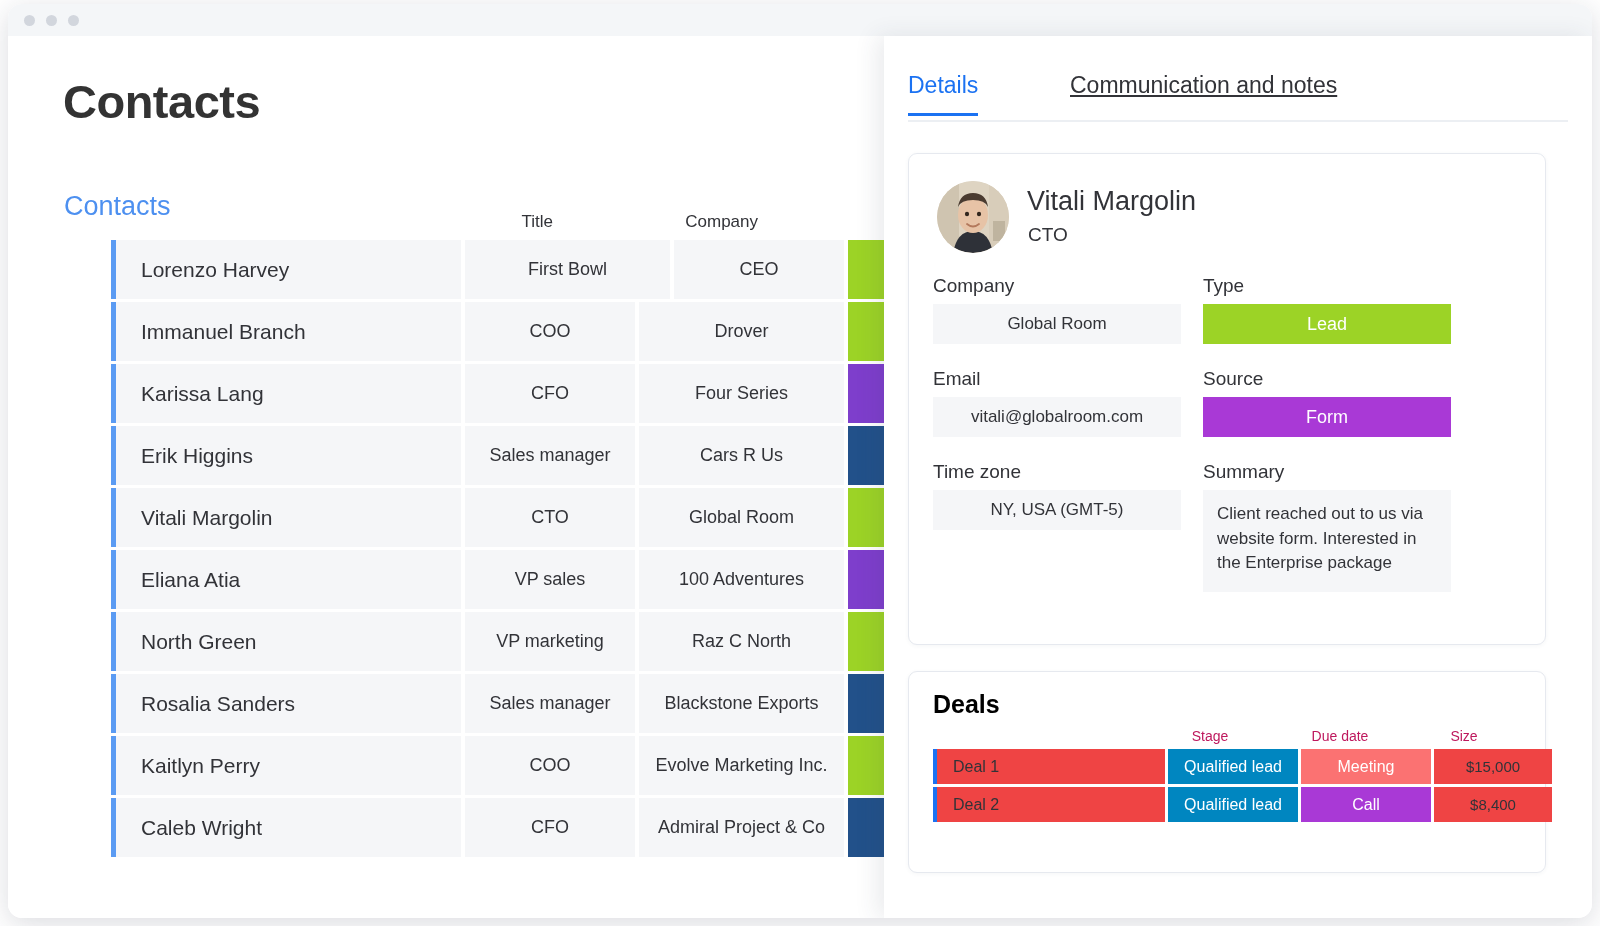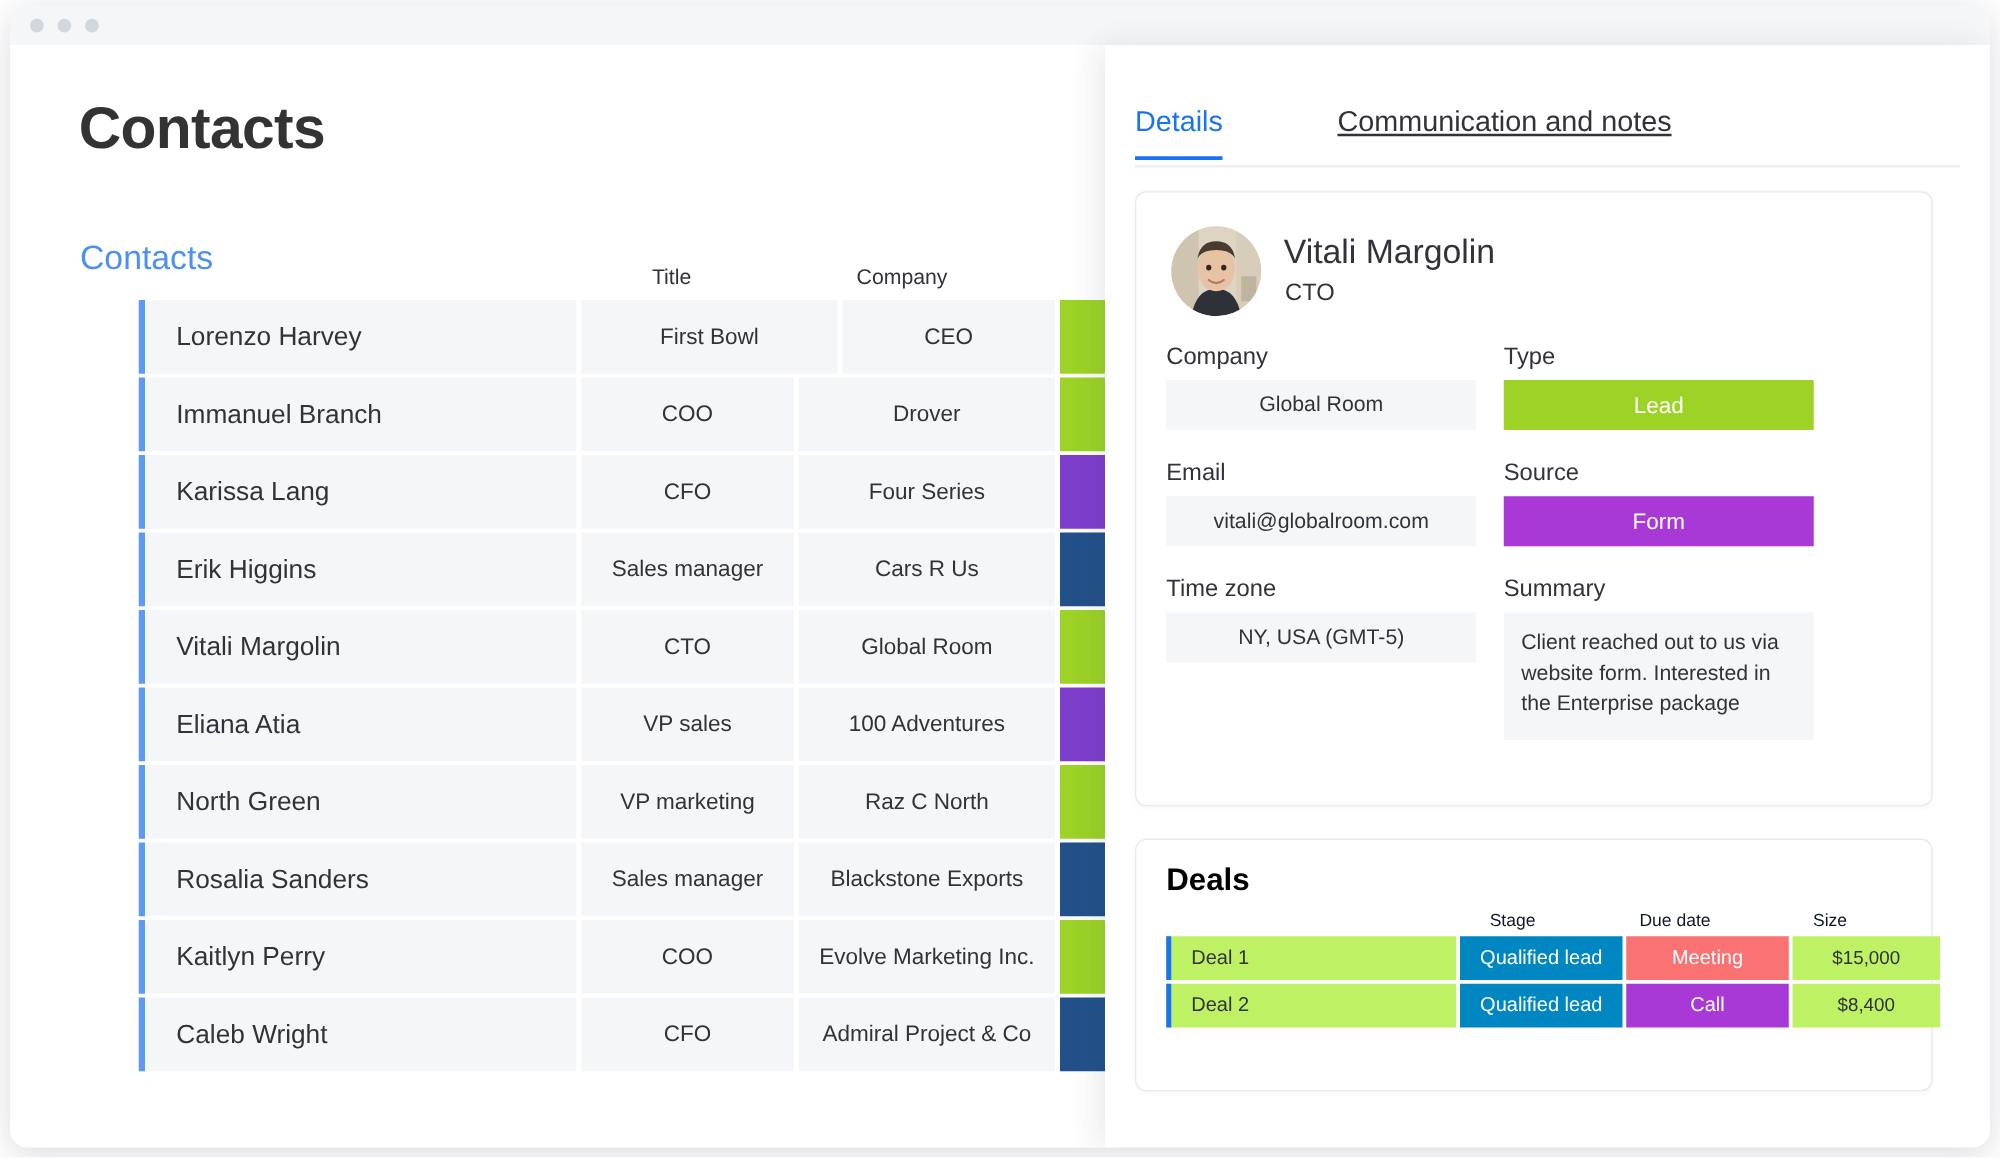--- a/index.html
+++ b/index.html
@@ -132,21 +132,21 @@
     top: 32px;
     width: 708px;
     height: 882px;
     background: #ffffff;
     box-shadow: -7px 0 22px rgba(50,60,80,0.10);
     z-index: 5;
   }
   .tabs {
     position: absolute;
     left: 24px;
-    top: 48px;
+    top: 36px;
     width: 660px;
     height: 48px;
     border-bottom: 2px solid #eceff3;
   }
   .tab {
     position: absolute;
     top: 0;
     font-size: 23px;
     color: #323338;
     padding-bottom: 14px;
@@ -252,41 +252,41 @@
   }
   .deals-head {
     position: absolute;
     left: 24px;
     top: 56px;
     width: 590px;
     display: flex;
   }
   .deals-head .dh {
     font-size: 14px;
-    color: #0f172a;
+    color: #be185d;
     text-align: center;
   }
   .dcol-name  { width: 212px; flex: 0 0 212px; }
   .dcol-stage { width: 130px; flex: 0 0 130px; }
   .dcol-due   { width: 130px; flex: 0 0 130px; }
   .dcol-size  { width: 118px; flex: 0 0 118px; }
 
   .deals-body {
     position: absolute;
     left: 24px;
     top: 77px;
     width: 590px;
   }
   .drow {
     display: flex;
     height: 35px;
     margin-bottom: 3px;
   }
   .dcell {
-    background: #bef264;
+    background: #ef4444;
     display: flex;
     align-items: center;
     justify-content: center;
     font-size: 16px;
     color: #323338;
     margin-right: 3px;
   }
   .dcell.dname {
     justify-content: flex-start;
     padding-left: 16px;

